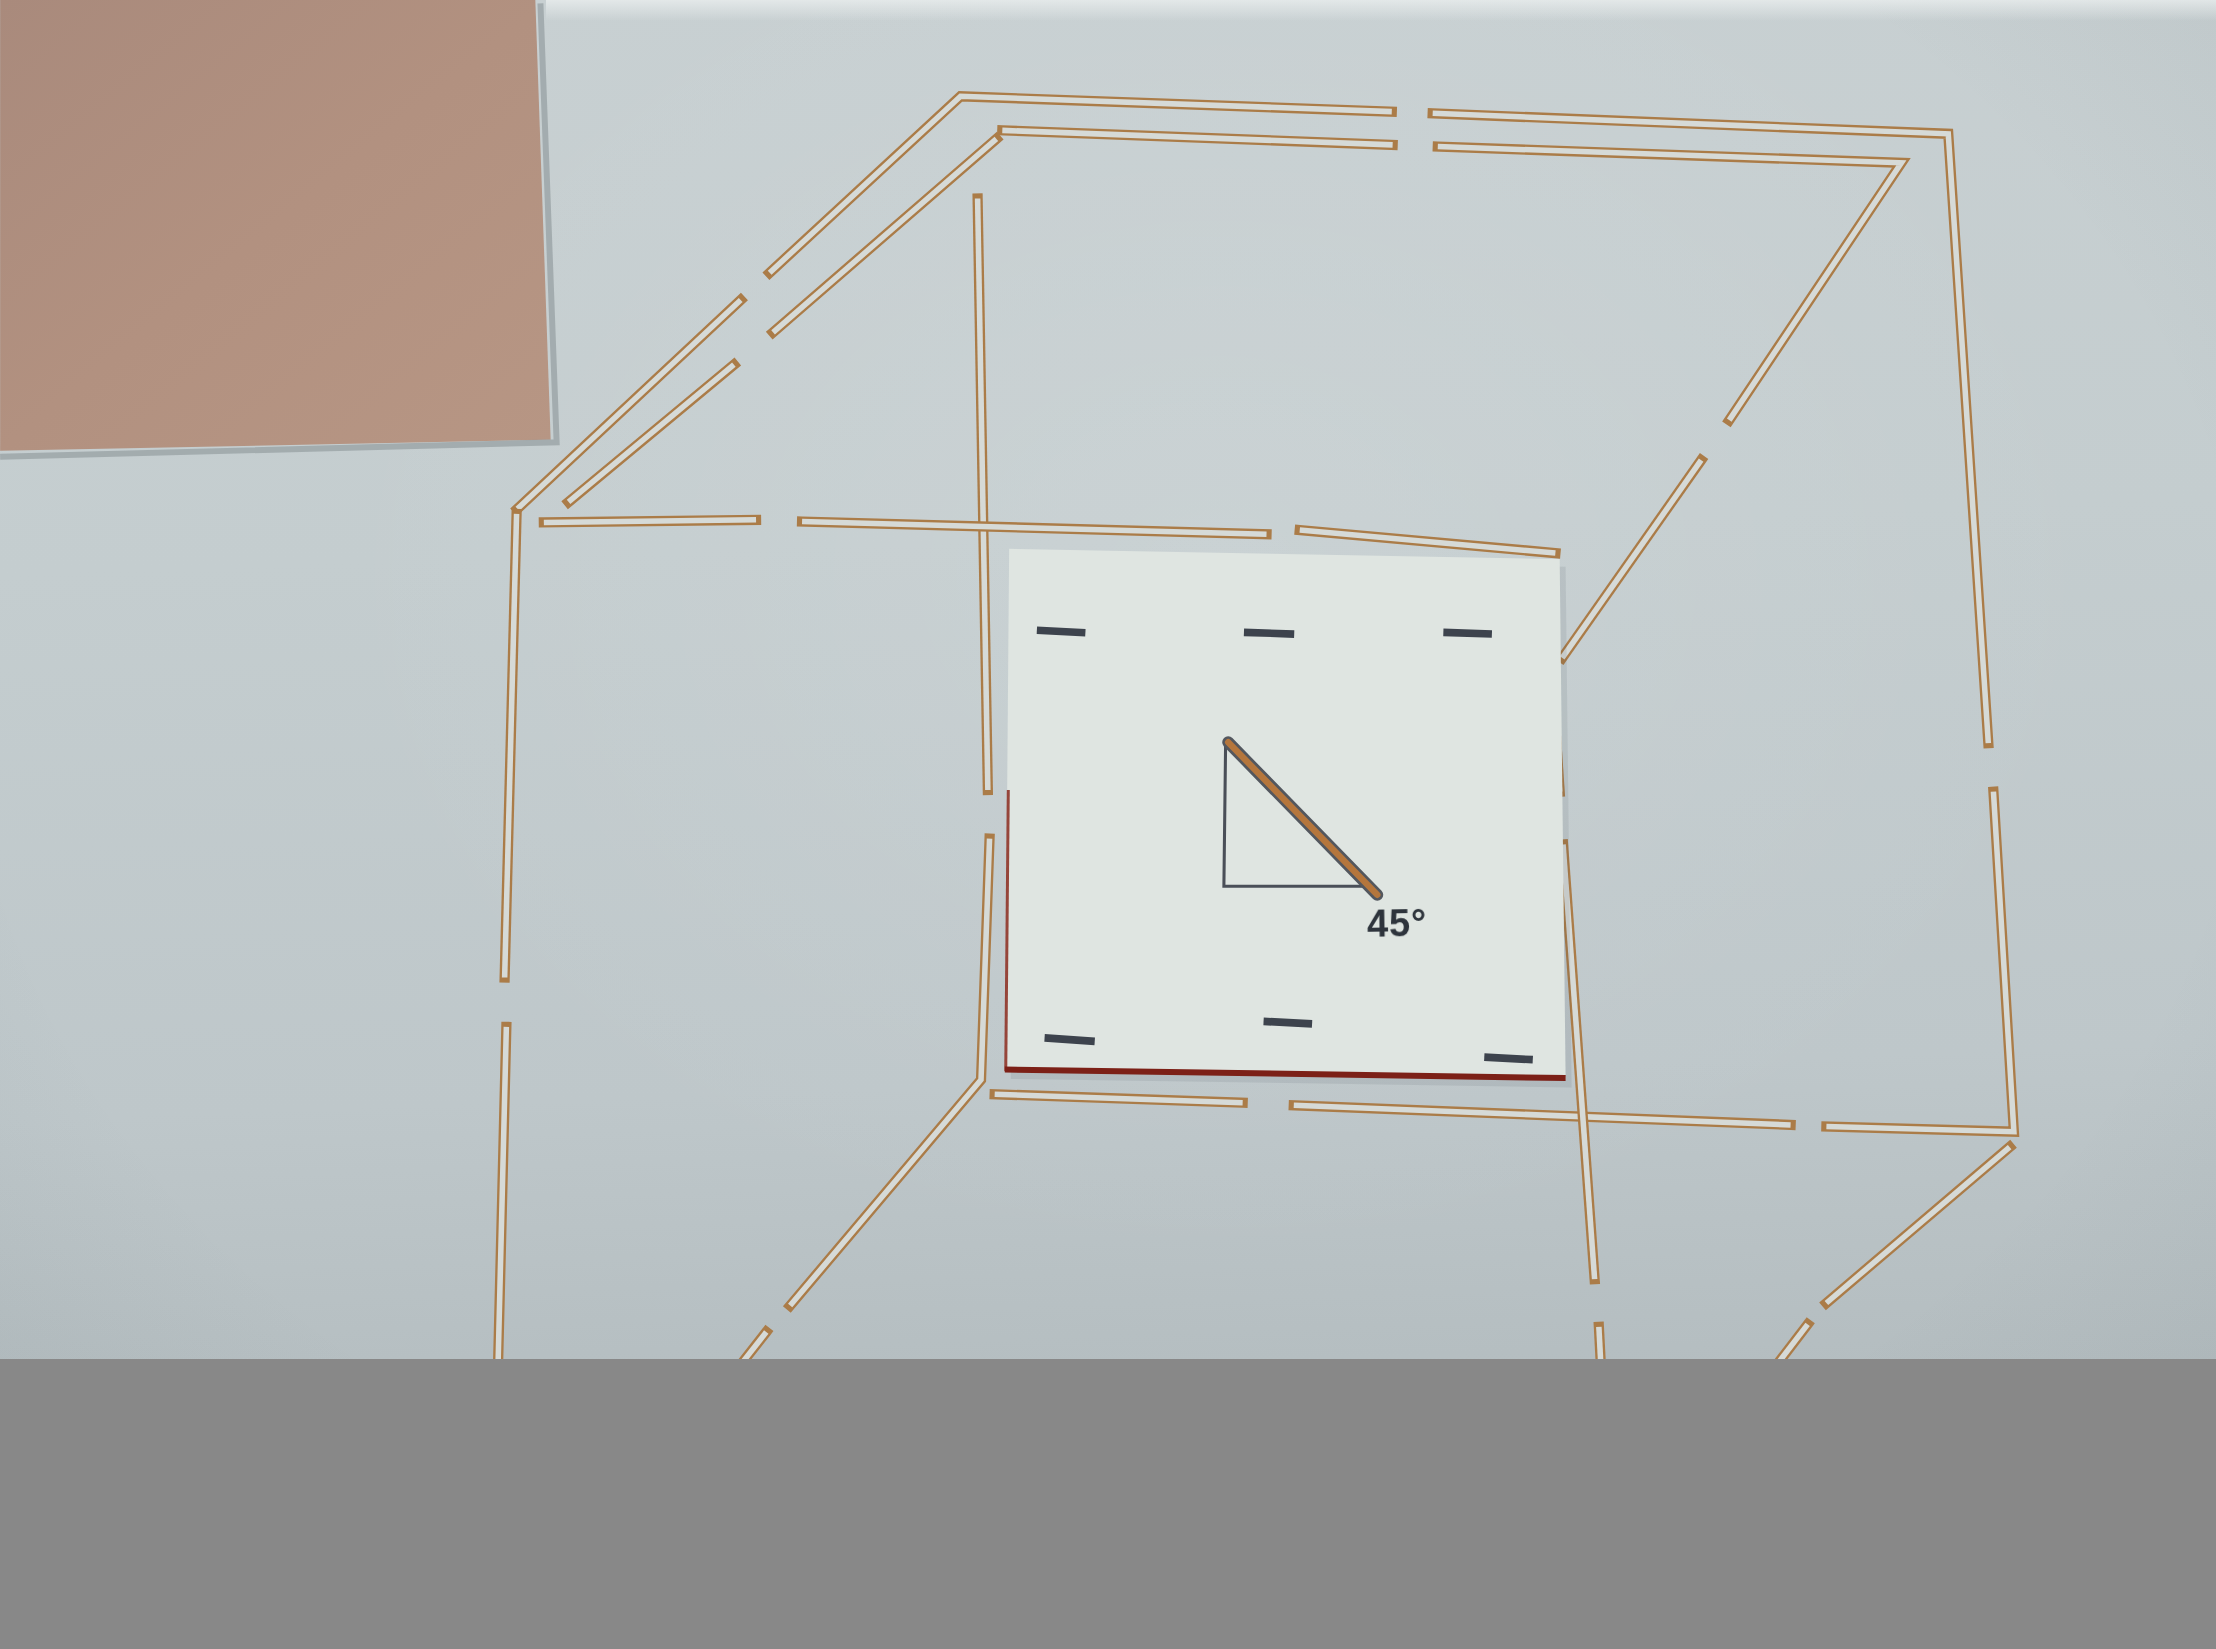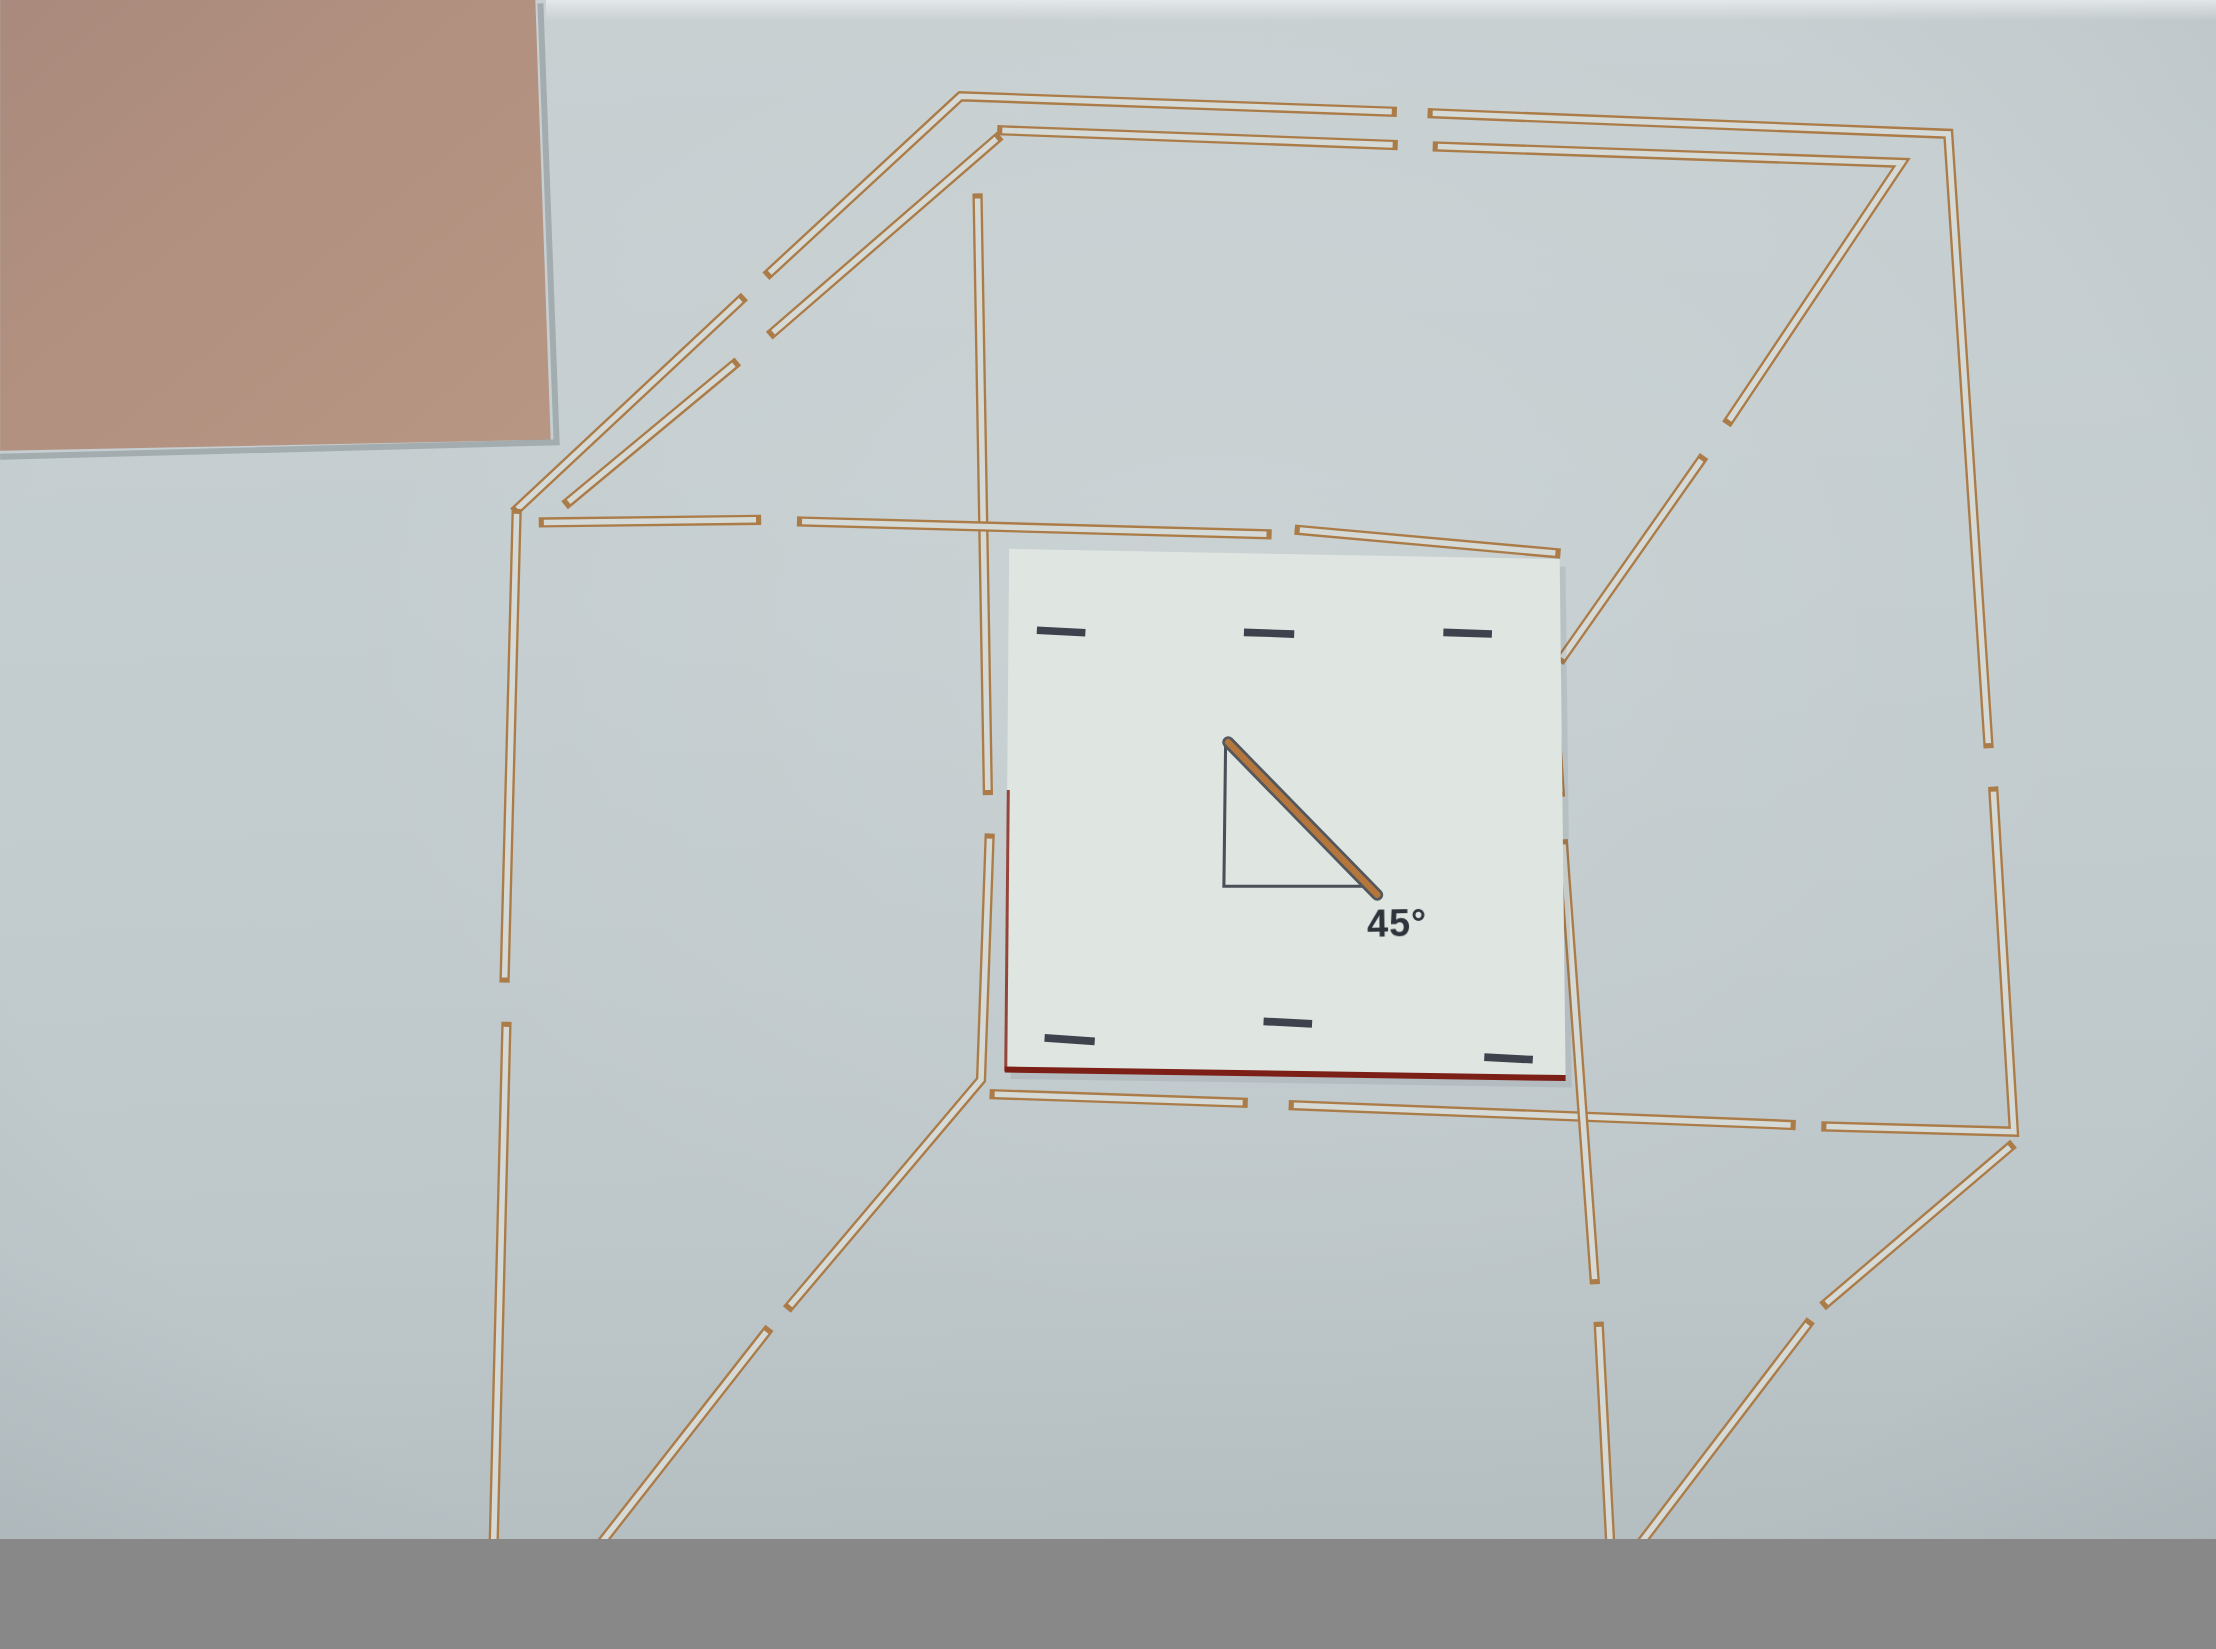--- a/index.html
+++ b/index.html
@@ -1,17 +1,17 @@
 <!DOCTYPE html>
 <html style="font-size:13.6px"><head>
 <meta charset="utf-8">
 <style>
   html,body{margin:0;padding:0;background:#888;}
   .stage{
-    position:relative;width:2216px;height:1539px;overflow:hidden;
+    position:relative;width:2216px;height:1359px;overflow:hidden;
     background:
       radial-gradient(ellipse 1534px 1193px at 55% 42%, rgba(255,255,255,.10), rgba(0,0,0,0) 60%),
       radial-gradient(ellipse 2046px 1620px at 50% 50%, rgba(0,0,0,0) 55%, rgba(40,55,60,.14) 100%),
       linear-gradient(178deg,#c8d0d2 0%,#c4cdcf 40%,#bec7ca 78%,#b4bdc0 100%);
     font-family:"Liberation Sans", sans-serif;
   }
   svg.art{position:absolute;left:0;top:0;}
   .caption{
     position:absolute;left:1175px;top:1599px;width:332px;height:31px;
     font-size:21px;font-weight:bold;letter-spacing:4.3px;text-align:center;

